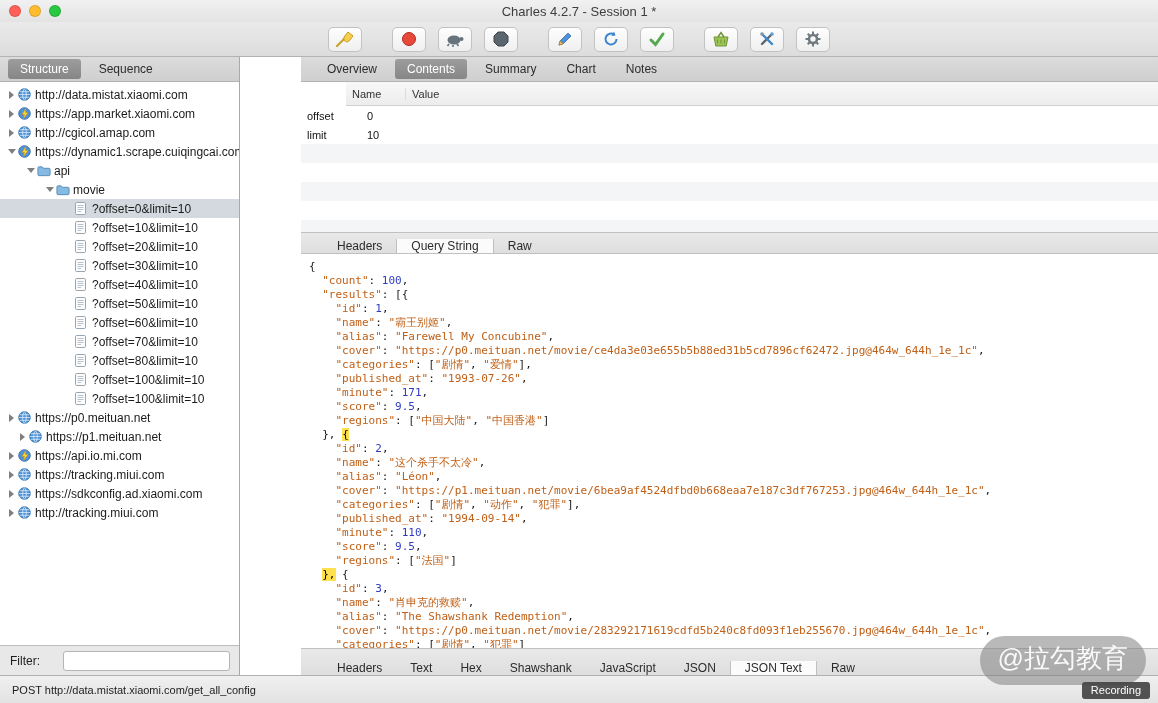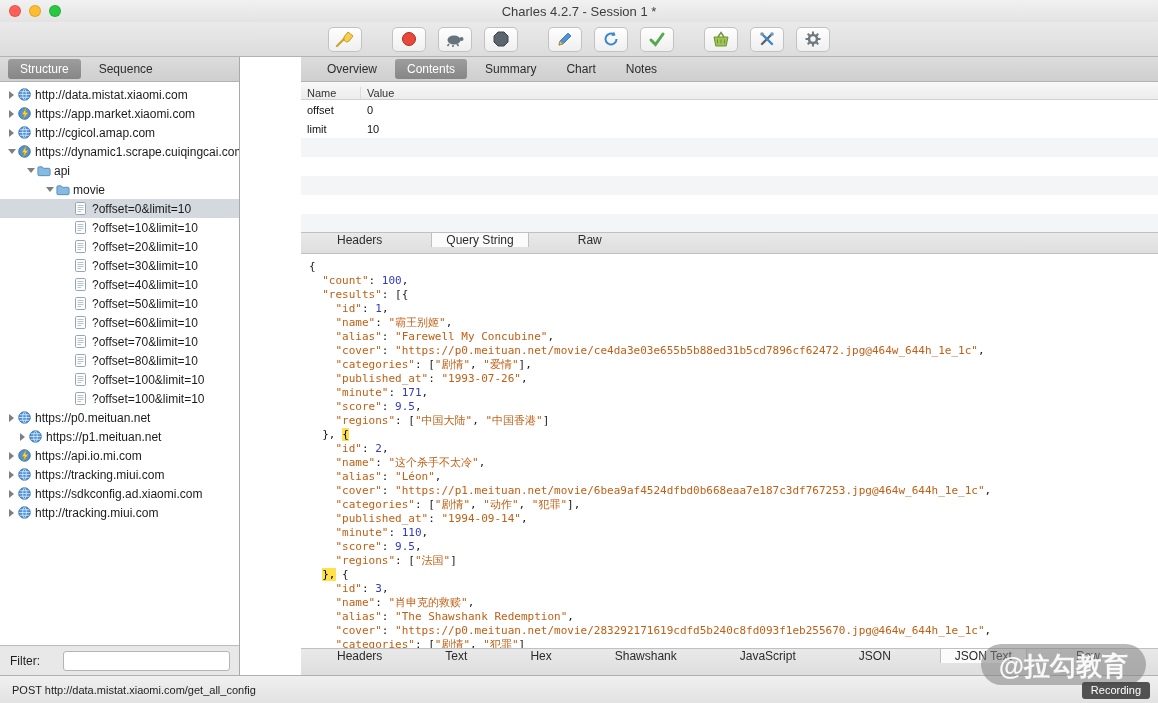--- a/index.html
+++ b/index.html
@@ -40,51 +40,51 @@
   .tree-icon { width:17px; flex-shrink:0; display:inline-flex; align-items:center; }
   .filter-bar { height:30px; background:#e8e8e8; border-top:1px solid #bcbcbc;
     display:flex; align-items:center; padding:0 10px; gap:23px; flex-shrink:0; }
   .filter-bar label { font-size:12px; color:#1e1e1e; }
   .filter-input { flex:1; height:20px; border:1px solid #b5b5b5; border-radius:3px; background:#fff; font-size:12px; padding:0 5px; }
 
   
   .main { position:absolute; top:57px; left:301px; right:0; bottom:28px; display:flex; flex-direction:column; background:#fff; }
   .main .tabbar { padding-left:14px; }
   .request-pane { height:150px; flex-shrink:0; }
-  .req-header { height:18px; background:linear-gradient(#f8f8f8,#ececec); border-bottom:1px solid #d0d0d0;
-    display:flex; align-items:flex-end; font-size:11px; color:#333; }
+  .req-header { height:24px; background:linear-gradient(#f8f8f8,#ececec); border-bottom:1px solid #d0d0d0;
+    display:flex; align-items:center; font-size:11px; color:#333;margin-left:45px; }
   .req-header .col-name { width:60px; padding-left:6px; border-right:1px solid #dcdcdc; display:flex; align-items:center; }
   .req-header .col-value { padding-left:6px; display:flex; align-items:center; }
   .req-rows { height:132px; background:repeating-linear-gradient(to bottom,#f4f5f6 0 19px,#ffffff 19px 38px); }
   .req-row { height:19px; display:flex; align-items:center; font-size:11px; color:#111; background:#fff; }
   .req-row .cell-name { width:60px; padding-left:6px; }
   .req-row .cell-value { padding-left:6px; }
 
   .block-tabbar { background:linear-gradient(#e9e9e9,#dedede); border-top:1px solid #c0c0c0; border-bottom:1px solid #c0c0c0;
-    display:flex; align-items:flex-start; padding-left:22px; flex-shrink:0;gap:35px; }
+    display:flex; align-items:flex-end; padding-left:22px; flex-shrink:0; }
   .req-tabbar { height:22px; }
   .resp-tabbar { height:27px; border-bottom:none; }
   .block-tab { display:flex; align-items:center; padding:0 14px; font-size:12px; color:#2b2b2b; white-space:nowrap; }
   .block-tab.active { background:#fbfbfb; border-left:1px solid #c0c0c0; border-right:1px solid #c0c0c0; }
 
   .json-view { flex:1; overflow:hidden; background:#fff; padding:6px 0 0 8px;
     font-family:"DejaVu Sans Mono",monospace; font-size:11px; line-height:14px; color:#1a1a1a; }
   .jline { white-space:pre; }
   .tok-s { color:#c05f15; }
   .tok-n { color:#2f3bbf; }
   .tok-h { background:#ffe14d; color:#000; }
 
   
   .statusbar { position:absolute; left:0; right:0; bottom:0; height:28px;
     background:linear-gradient(#f0f0f0,#e2e2e2); border-top:1px solid #b0b0b0;
     display:flex; align-items:center; padding-left:12px; font-size:11px; color:#1d1d1d; }
 
   
   .watermark { position:absolute; right:12px; bottom:18px; background:rgba(128,128,128,.55);
-    color:rgba(255,255,255,.92); font-size:26px; font-weight:bold; padding:5px 18px 1px; border-radius:30px; z-index:5; }
+    color:rgba(255,255,255,.92); font-size:26px; font-weight:normal; padding:5px 18px 9px; border-radius:30px; z-index:5; }
   .recording-badge { position:absolute; right:8px; bottom:4px; background:rgba(68,68,68,.92);
     color:#fff; font-size:11px; padding:2px 9px 3px; border-radius:3px; z-index:6; }
 </style>
 </head>
 <body>
 
 <div class="window">
 
   <div class="titlebar">
     <div class="traffic">

